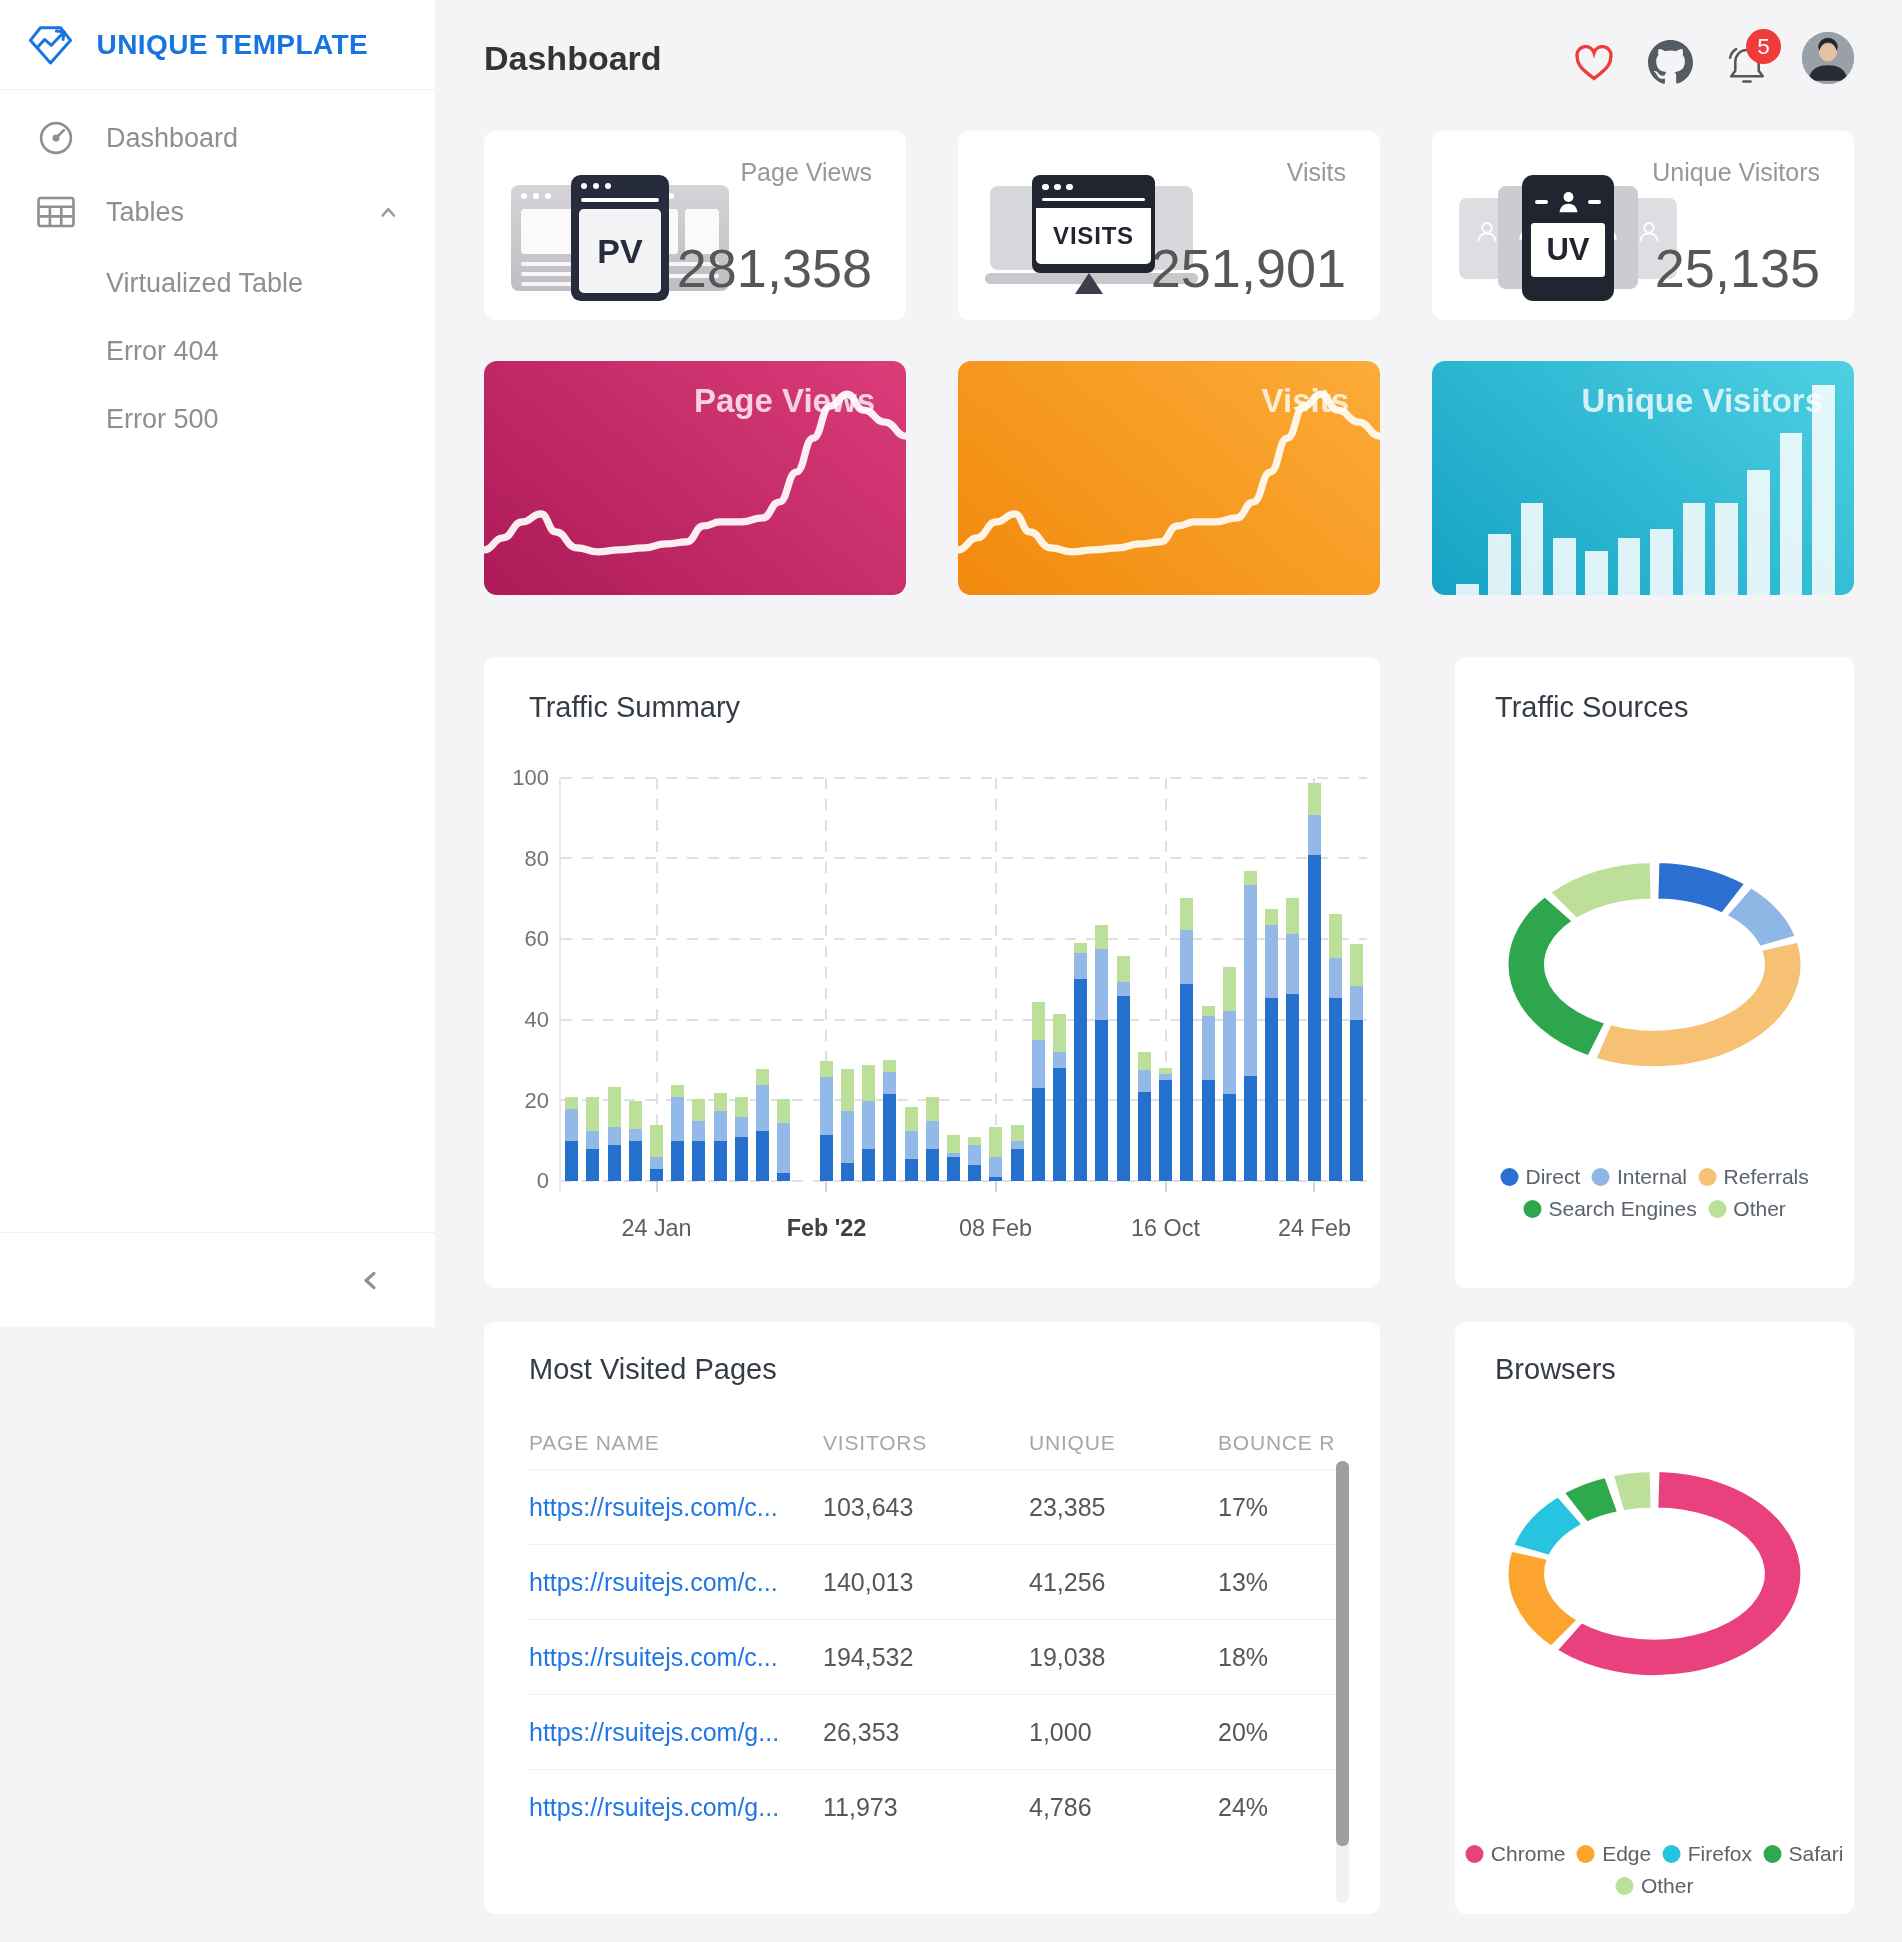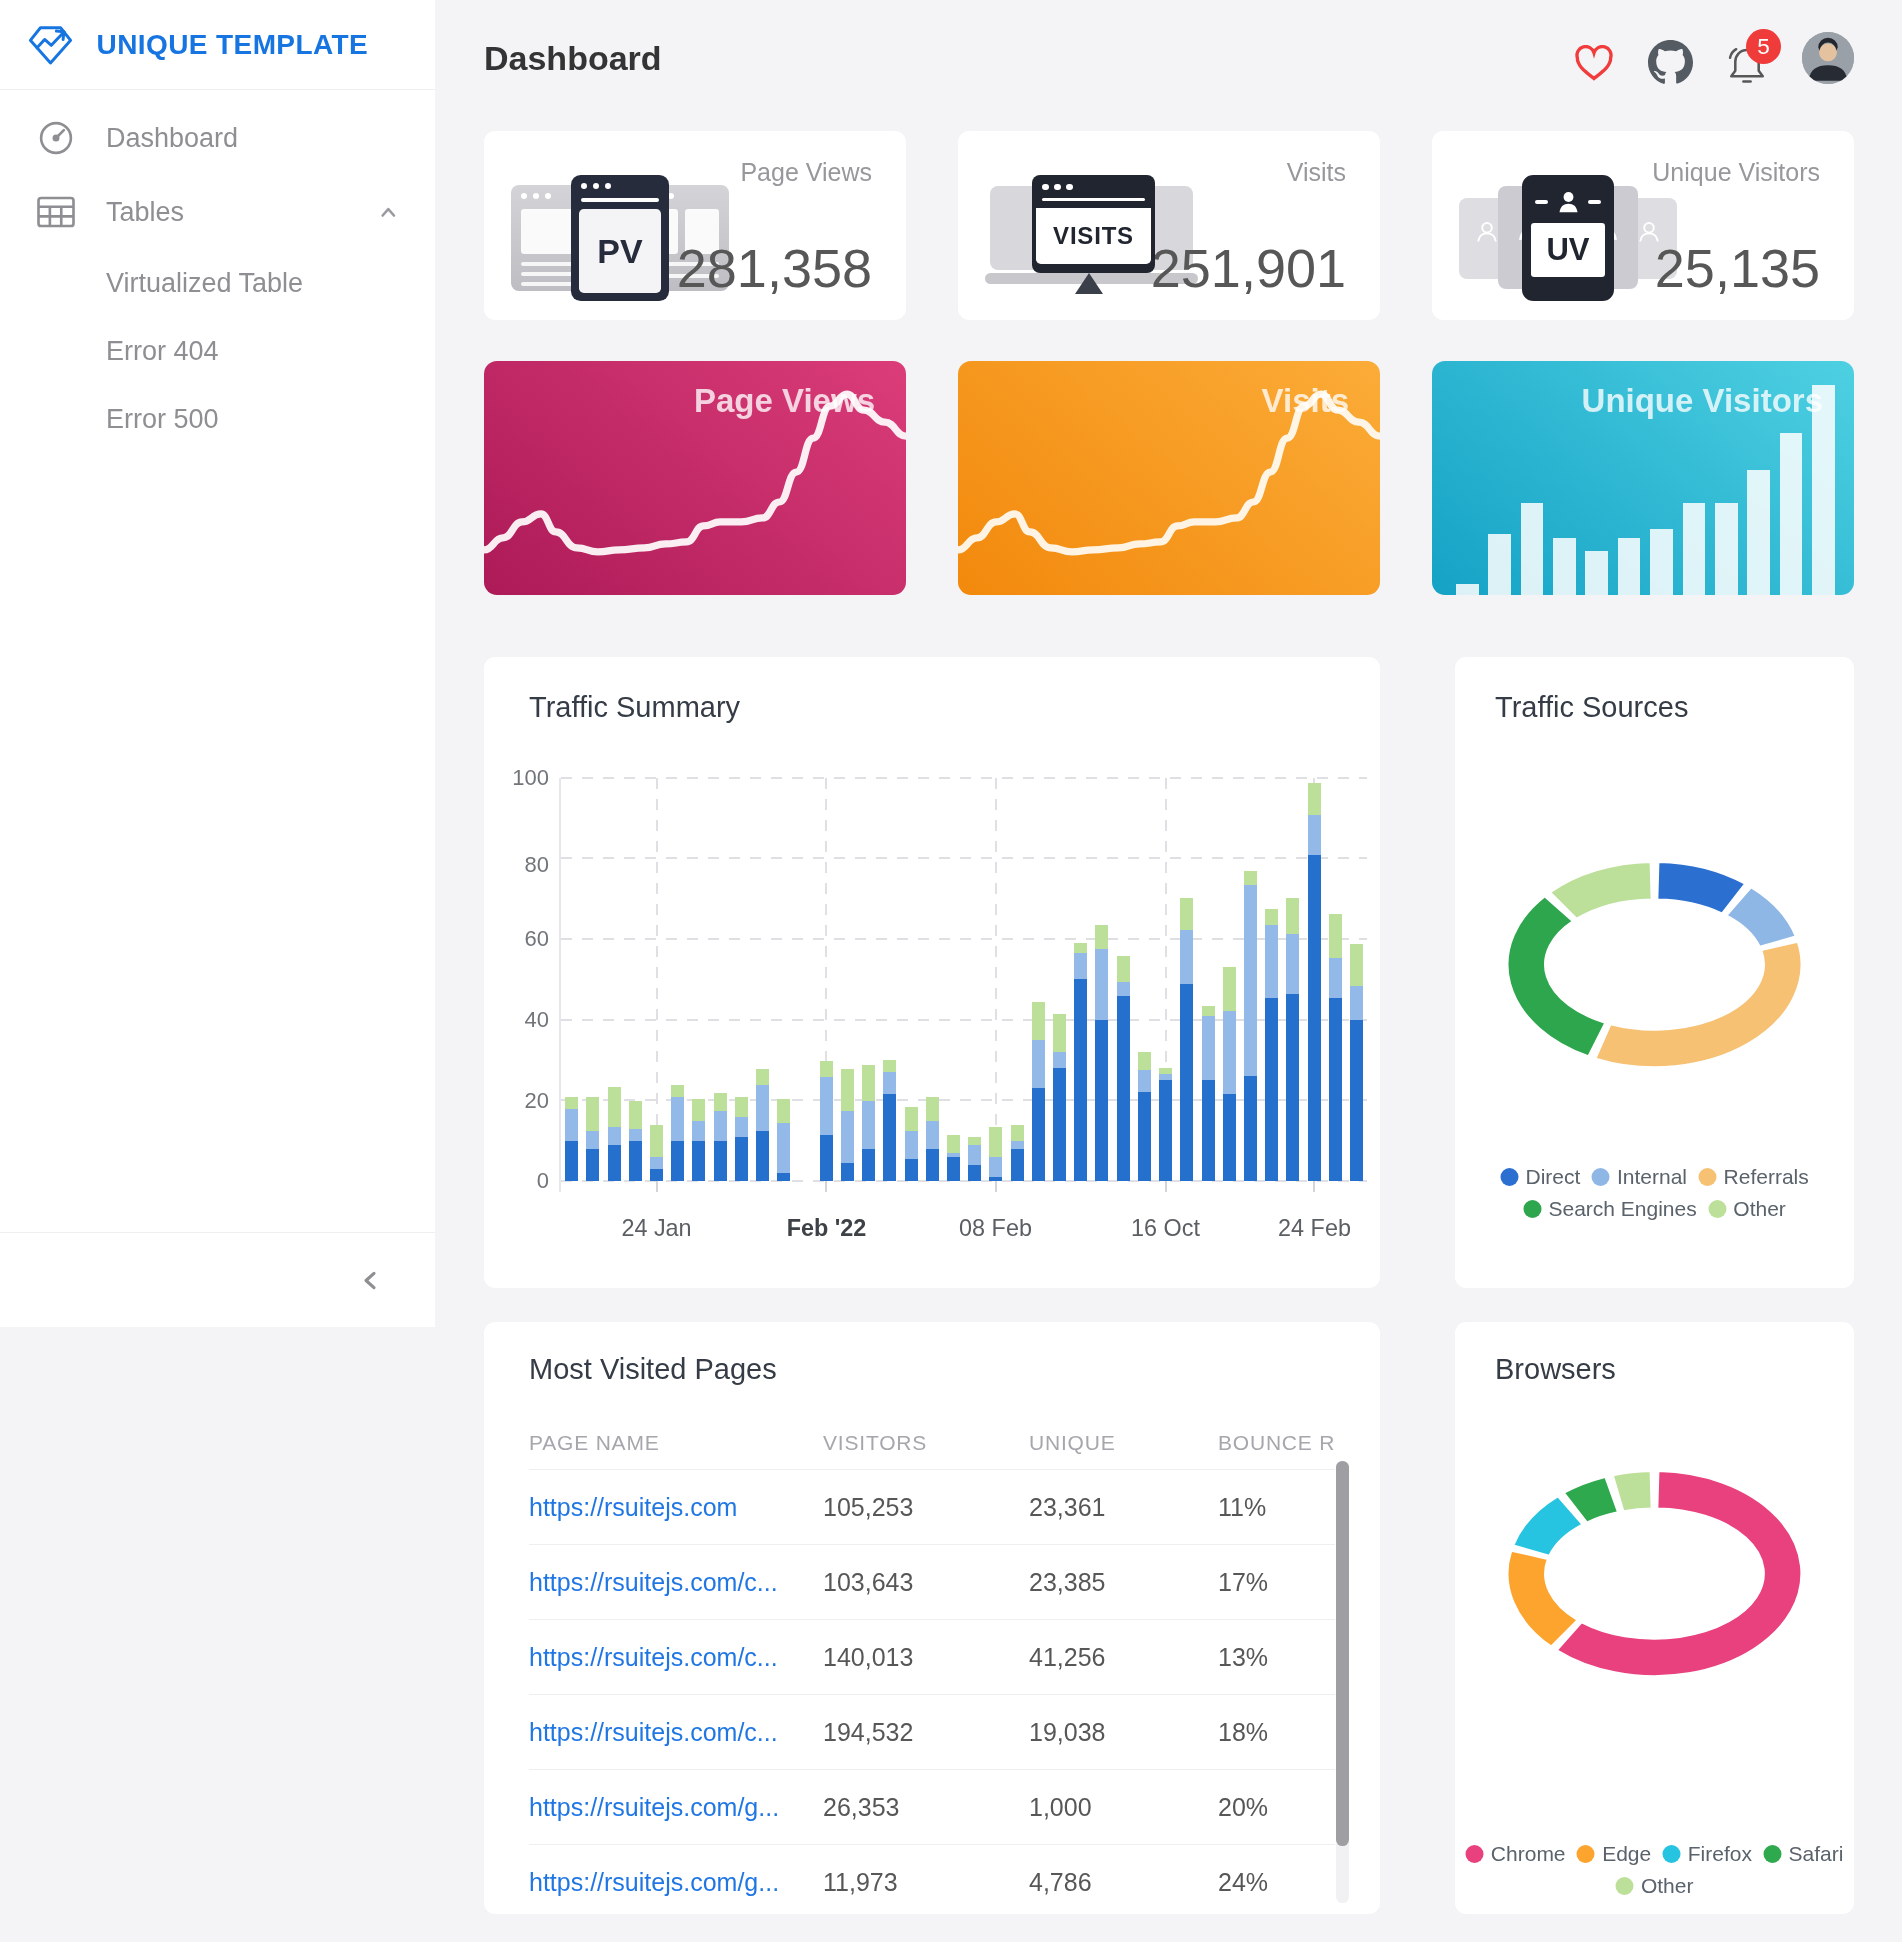--- a/index.html
+++ b/index.html
@@ -348,21 +348,21 @@
   <div class="plot" id="ts-plot">
       <div class="hgrid" style="bottom: -0.8px;"></div>
       <div class="ylab" style="left: -73px; top: 390px;">0</div>
       <div class="hgrid" style="bottom: 80px;"></div>
       <div class="ylab" style="left: -73px; top: 310px;">20</div>
       <div class="hgrid" style="bottom: 160px;"></div>
       <div class="ylab" style="left: -73px; top: 229px;">40</div>
       <div class="hgrid" style="bottom: 241px;"></div>
       <div class="ylab" style="left: -73px; top: 148px;">60</div>
       <div class="hgrid" style="bottom: 322px;"></div>
-      <div class="ylab" style="left: -73px; top: 68px; margin-top: 6px;">80</div>
+      <div class="ylab" style="left: -73px; top: 68px;">80</div>
       <div class="hgrid" style="bottom: 402px;"></div>
       <div class="ylab" style="left: -73px; top: -13px;">100</div>
       <div class="vgrid" style="left: 95px;"></div>
       <div class="tick-stub" style="left: 95px; top: 403px;"></div>
       <div class="xlab" style="left: 31px; top: 437px;">24 Jan</div>
       <div class="vgrid" style="left: 264px;"></div>
       <div class="tick-stub" style="left: 264px; top: 403px;"></div>
       <div class="xlab bold" style="left: 201px; top: 437px;">Feb '22</div>
       <div class="vgrid" style="left: 434px;"></div>
       <div class="tick-stub" style="left: 434px; top: 403px;"></div>
@@ -604,26 +604,20 @@
 <div class="card" style="left:484px; top:1322px; width:896px; height:592px; overflow:hidden">
   <div class="card-title" style="top:31px">Most Visited Pages</div>
   <div class="tbl" id="pages-table">
       <div class="trow head">
         <div class="tcell" style="color: rgb(166, 166, 172); font-size: 21px; letter-spacing: 0.8px;">PAGE NAME</div>
         <div class="tcell" style="color: rgb(166, 166, 172); font-size: 21px; letter-spacing: 0.8px;">VISITORS</div>
         <div class="tcell" style="color: rgb(166, 166, 172); font-size: 21px; letter-spacing: 0.8px;">UNIQUE</div>
         <div class="tcell" style="color: rgb(166, 166, 172); font-size: 21px; letter-spacing: 0.8px;">BOUNCE RATE</div>
       </div>
       <div class="trow">
-        <div class="tcell"><a href="#">https://rsuitejs.com</a></div>
-        <div class="tcell">105,253</div>
-        <div class="tcell">23,361</div>
-        <div class="tcell">11%</div>
-      </div>
-      <div class="trow">
         <div class="tcell"><a href="#">https://rsuitejs.com/c...</a></div>
         <div class="tcell">103,643</div>
         <div class="tcell">23,385</div>
         <div class="tcell">17%</div>
       </div>
       <div class="trow">
         <div class="tcell"><a href="#">https://rsuitejs.com/c...</a></div>
         <div class="tcell">140,013</div>
         <div class="tcell">41,256</div>
         <div class="tcell">13%</div>

